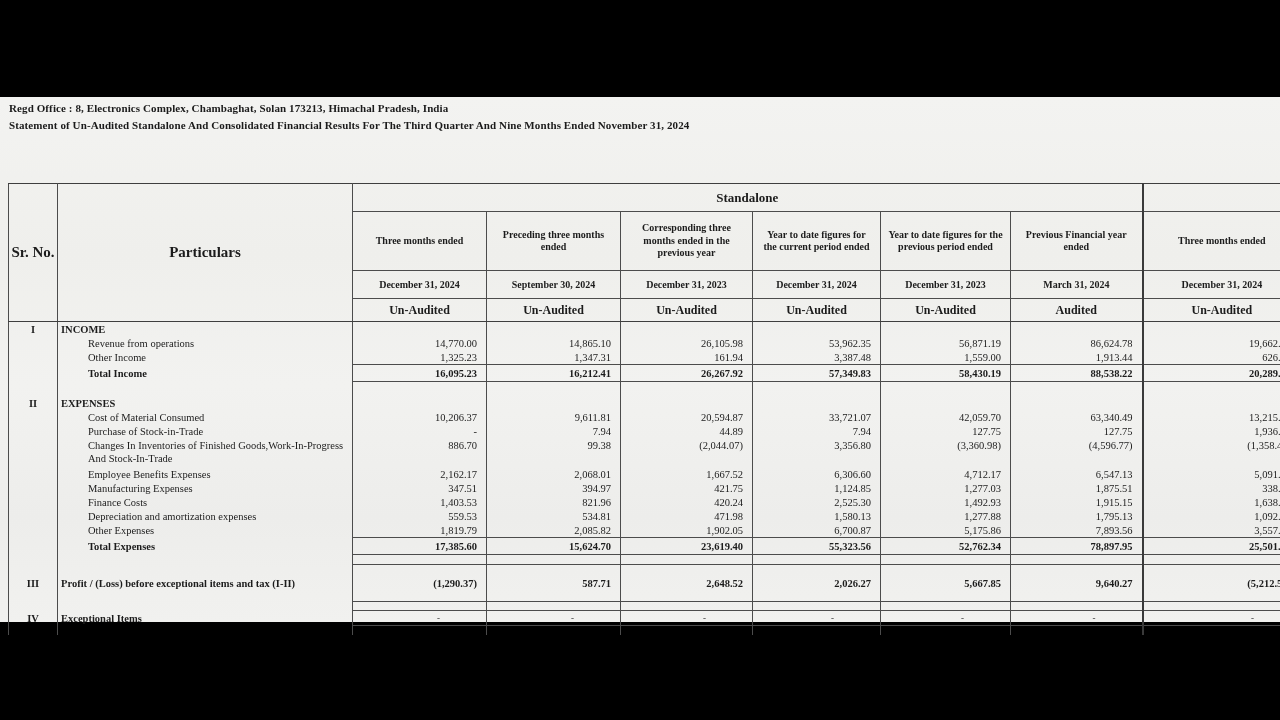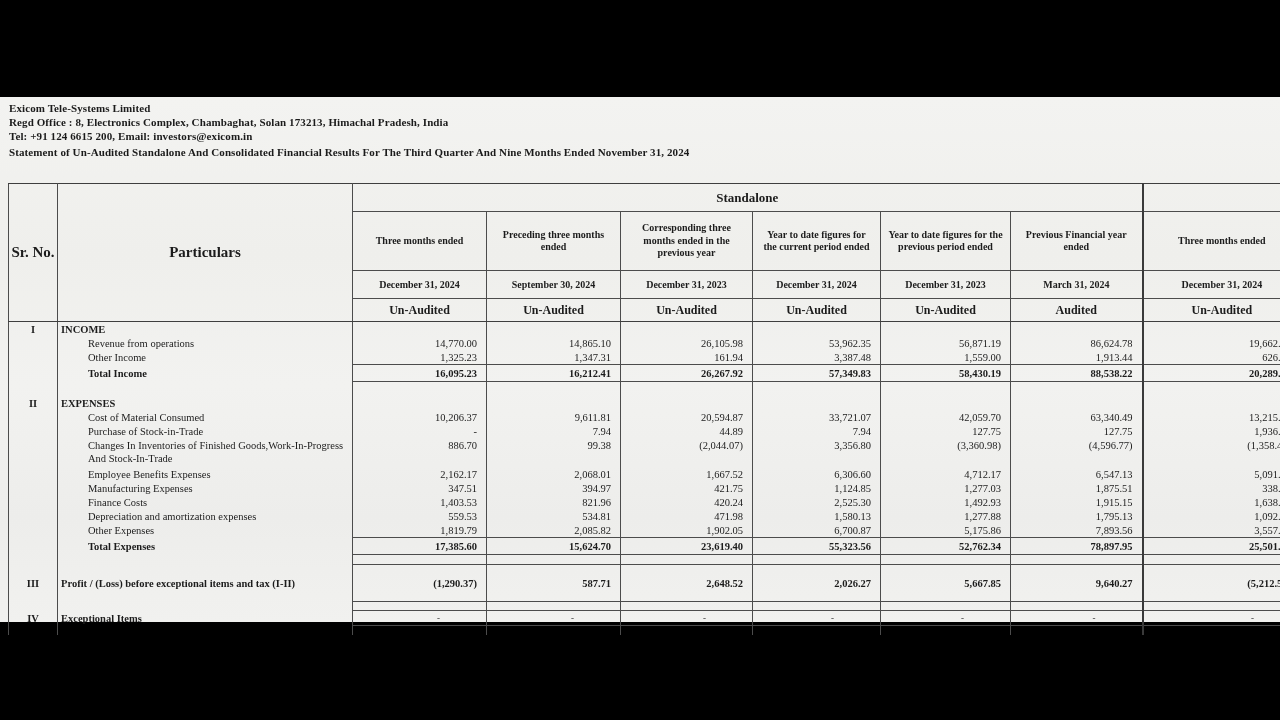--- a/index.html
+++ b/index.html
@@ -69,23 +69,21 @@
 </style>
 </head>
 <body>
 
 <div class="letterbox top"></div>
 <div class="letterbox bottom"></div>
 
 <div class="paper">
 
   <div class="doc-header">
-    <div class="line">Exicom Tele-Systems Limited</div>
     <div class="line">Regd Office : 8, Electronics Complex, Chambaghat, Solan 173213, Himachal Pradesh, India</div>
-    <div class="line">Tel: +91 124 6615 200, Email: investors@exicom.in</div>
     <div class="line statement">Statement of Un-Audited Standalone And Consolidated Financial Results For The Third Quarter And Nine Months Ended November 31, 2024</div>
   </div>
 
   <table class="fin-table">
     <colgroup>
       <col style="width:49px">
         <col style="width:295px">
       <col style="width:134px">
         <col style="width:134px">
         <col style="width:132px">

